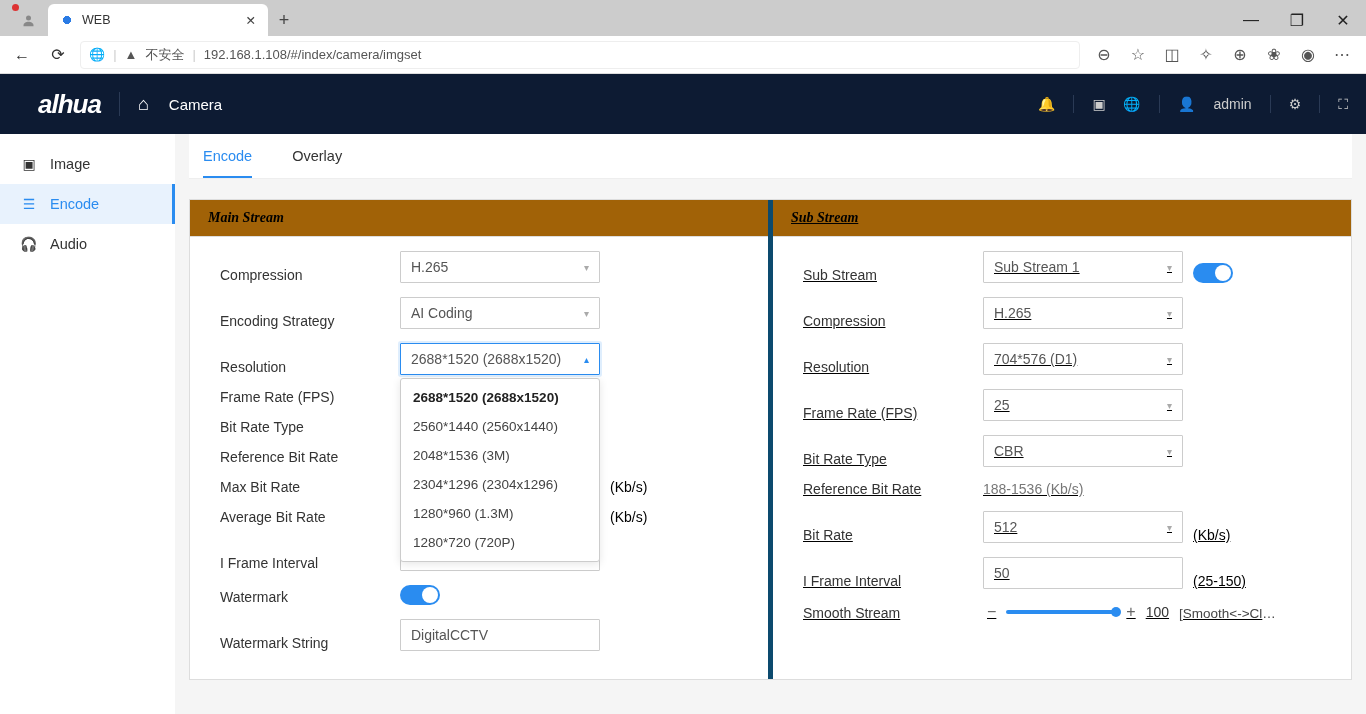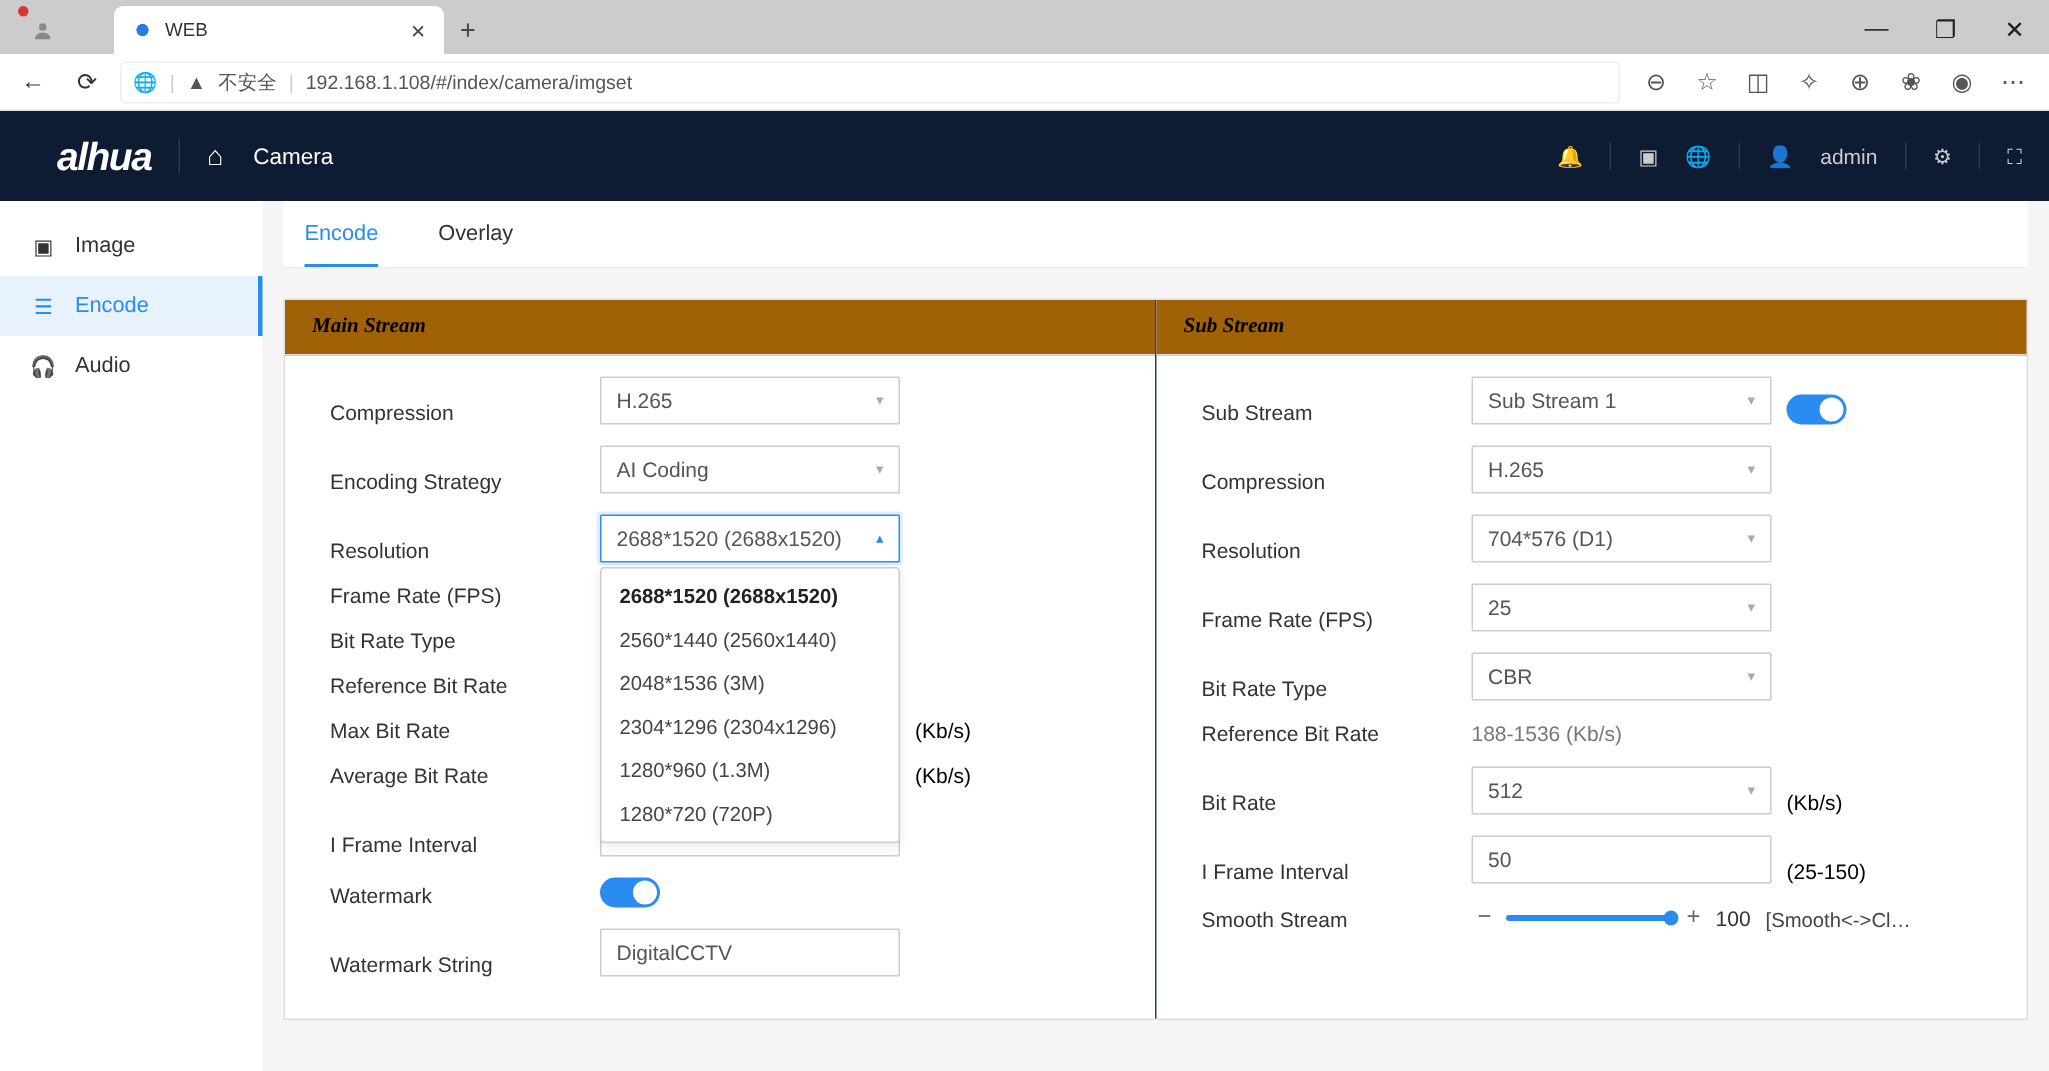--- a/index.html
+++ b/index.html
@@ -3,21 +3,21 @@
 <meta charset="utf-8">
 <style>
 * { margin: 0; padding: 0; box-sizing: border-box; font-family: "Segoe UI", Arial, sans-serif; }
 body { background: #f0f0f0; width: 1366px; height: 714px; overflow: hidden; }
 
 
 .browser-chrome { background: #ccc; }
 .tab-bar { height: 36px; display: flex; align-items: flex-end; background: #ccc; padding-left: 8px; }
 .profile-icon { width: 28px; height: 28px; margin: 2px 6px; display:flex; align-items:center; justify-content:center; position:relative; }
 .profile-icon .dot { width:7px; height:7px; background:#d33; border-radius:50%; position:absolute; top:-2px; left:-2px;}
-.tab { height: 32px; background: #fff; border-radius: 6px 6px 0 0; display: flex; align-items: center; padding: 0 12px; min-width: 220px; font-size: 12.5px; color: #333; gap:8px;margin-left:28px; }
+.tab { height: 32px; background: #fff; border-radius: 6px 6px 0 0; display: flex; align-items: center; padding: 0 12px; min-width: 220px; font-size: 12.5px; color: #333; gap:8px; }
 .tab .favicon { width:14px; height:14px; border-radius:50%; background: radial-gradient(circle, #2a7be4 40%, #fff 42%); }
 .tab .close { margin-left:auto; color:#444; cursor:pointer; }
 .newtab { width:32px; height:32px; display:flex; align-items:center; justify-content:center; color:#444; font-size:18px; cursor:pointer;}
 .window-controls { margin-left:auto; display:flex; }
 .window-controls div { width:46px; height:32px; display:flex; align-items:center; justify-content:center; color:#222; }
 .addr-bar { height: 38px; background:#fff; display:flex; align-items:center; padding: 0 8px; gap:8px; border-bottom:1px solid #ddd;}
 .addr-bar .nav-btn { width:28px; height:28px; display:flex; align-items:center; justify-content:center; color:#333; }
 .addr-field { flex:1; display:flex; align-items:center; gap:8px; font-size:13px; color:#555; border:1px solid #eee; border-radius:4px; height:28px; padding:0 8px;}
 .addr-icons { display:flex; gap:14px; color:#555; padding:0 6px;}
 .addr-icons span { width:20px; text-align:center; }
@@ -38,21 +38,21 @@
 .side-item.active { background:#e8f2fd; color:#2a8cf0; border-right:3px solid #2a8cf0;}
 .side-item .icon { width:18px; text-align:center; font-size:14px;}
 
 .content { flex:1; padding:0 14px 14px 14px; overflow:auto; }
 .tabs { display:flex; gap:40px; padding: 14px 14px 0 14px; background:#fff; border-bottom:1px solid #eee;}
 .tabs .tab-item { padding-bottom:12px; font-size:14.5px; color:#333; cursor:pointer;}
 .tabs .tab-item.active { color:#2a8cf0; border-bottom:2px solid #2a8cf0;}
 
 .panel { background:#fff; margin-top:20px; border:1px solid #ddd; display:flex;}
 .col { flex:1; }
-.col + .col { border-left:1px solid #0c4a6e;}
+.col + .col { border-left:5px solid #0c4a6e;text-decoration:underline;}
 .col-header { background:#a16207; padding:10px 18px; font-weight:bold; font-style:italic; font-family: Georgia, serif; font-size:14px; border-bottom:1px solid #ddd;}
 .col-body { padding: 14px 30px;}
 
 .row { display:flex; align-items:flex-end; margin-bottom:14px; font-size:14px; color:#333;}
 .row .label { width:180px; }
 .row .field { width:200px; height:32px; border:1px solid #ccc; border-radius:1px; display:flex; align-items:center; padding:0 10px; background:#fff; color:#555; position:relative; cursor:pointer;}
 .row .field .caret { margin-left:auto; color:#aaa; font-size:10px;}
 .row .field.active { border-color:#2a8cf0; box-shadow:0 0 0 2px rgba(42,140,240,0.15);}
 .row .field.active .caret { color:#2a8cf0;}
 .row .suffix { margin-left:10px; color:#000000;}

